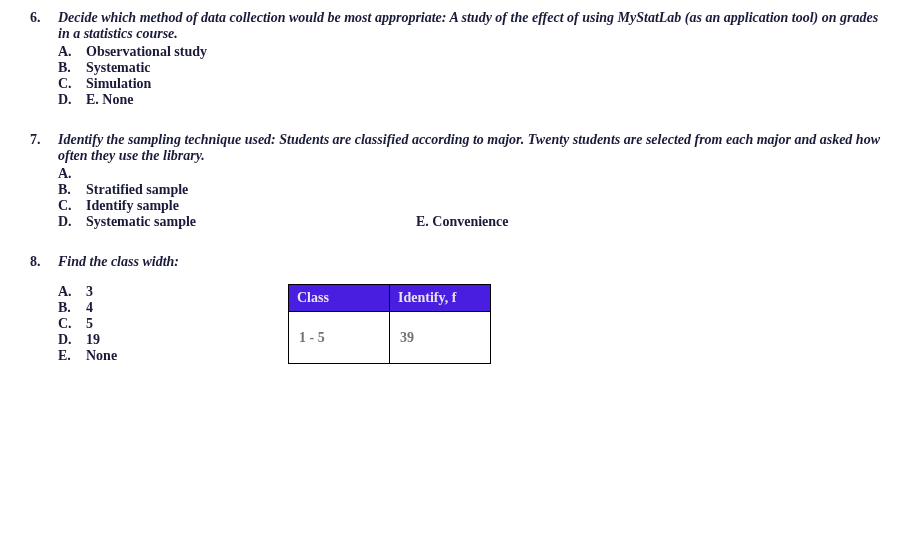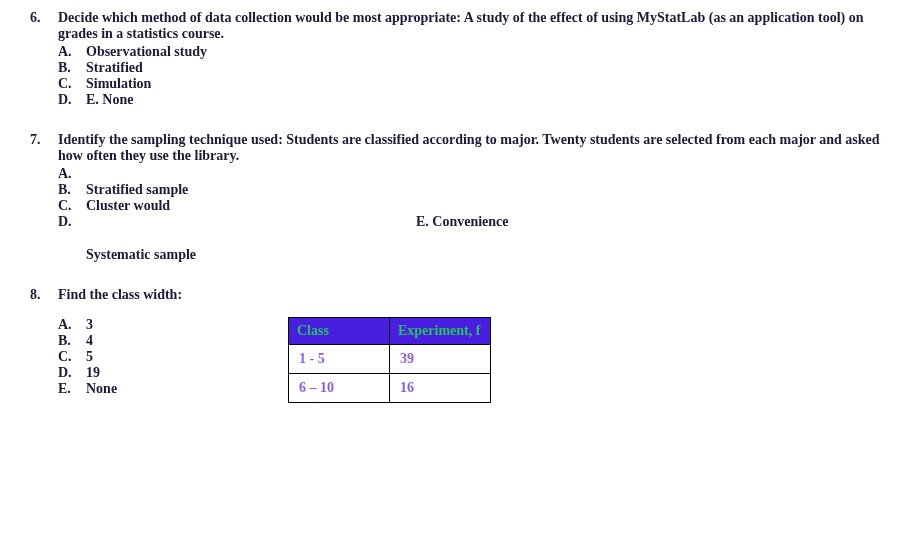--- a/index.html
+++ b/index.html
@@ -17,84 +17,85 @@
     .q-line {
       display: flex;
       align-items: flex-start;
     }
     .q-num {
       width: 28px;
       flex-shrink: 0;
     }
     .q-text {
       flex: 1;
+      font-style: italic;
     }
     .options {
       margin-left: 28px;
       margin-top: 2px;
     }
     .opt-row {
       display: flex;
     }
     .opt-letter {
       width: 28px;
       flex-shrink: 0;
     }
     .opt-text {
     }
     .opt-extra {
       display: inline-block;
     }
     .row-de .d-col { width: 280px; }
-    .row-de-7 .d-col { width: 330px; margin-top: 33px; }
+    .row-de-7 .d-col { width: 330px; }
     .q8-body {
       display: flex;
       margin-left: 28px;
       margin-top: 14px;
     }
     .q8-options {
       width: 230px;
     }
     .tbl {
       border-collapse: collapse;
     }
     .tbl th {
       background: #4a1ee0;
-      color: #22c55e;
+      color: #e5e5e5;
       border: 1px solid #000;
       padding: 4px 8px;
       text-align: left;
       font-weight: bold;
       height: 18px;
     }
     .tbl td {
       border: 1px solid #000;
       padding: 6px 10px;
       font-weight: bold;
-      color: #8b5cf6;
+      color: #737373;
     }
     .tbl td.c1 { width: 80px; }
     .tbl td.c2 { width: 80px; }
   </style>
 </head>
 <body>
 
 <div class="question">
   <div class="q-line">
     <div class="q-num">6.</div>
     <div class="q-text">Decide which method of data collection would be most appropriate:  A study of the effect of using MyStatLab (as an application tool) on grades in a statistics course.</div>
   </div>
   <div class="options">
     <div class="opt-row">
         <div class="opt-letter">A.</div>
         <div class="opt-text">Observational study</div>
       </div>
     <div class="opt-row">
         <div class="opt-letter">B.</div>
-        <div class="opt-text">Stratified</div>
+        <div class="opt-text">Systematic</div>
       </div>
     <div class="opt-row">
         <div class="opt-letter">C.</div>
         <div class="opt-text">Simulation</div>
       </div>
     <div class="opt-row row-de">
       <div class="opt-letter">D.</div>
       <div class="opt-extra">E. None</div>
     </div>
   </div>
@@ -108,21 +109,21 @@
   <div class="options">
     <div class="opt-row">
         <div class="opt-letter">A.</div>
       </div>
     <div class="opt-row">
         <div class="opt-letter">B.</div>
         <div class="opt-text">Stratified sample</div>
       </div>
     <div class="opt-row">
         <div class="opt-letter">C.</div>
-        <div class="opt-text">Cluster would</div>
+        <div class="opt-text">Identify sample</div>
       </div>
     <div class="opt-row row-de-7">
       <div class="opt-letter">D.</div>
       <div class="d-col">Systematic sample</div>
       <div class="opt-extra">E. Convenience</div>
     </div>
   </div>
 </div>
 
 <div class="question">
@@ -150,26 +151,22 @@
         </div>
       <div class="opt-row">
           <div class="opt-letter">E.</div>
           <div class="opt-text">None</div>
         </div>
     </div>
     <table class="tbl">
       <tbody>
           <tr>
         <th>Class</th>
-        <th>Experiment, f</th>
+        <th>Identify, f</th>
       </tr>
       <tr>
             <td class="c1">1 -  5</td>
             <td class="c2">39</td>
-          </tr>
-      <tr>
-            <td class="c1">6 – 10</td>
-            <td class="c2">16</td>
           </tr>
     </tbody>
       </table>
   </div>
 </div>
 
 </body></html>

